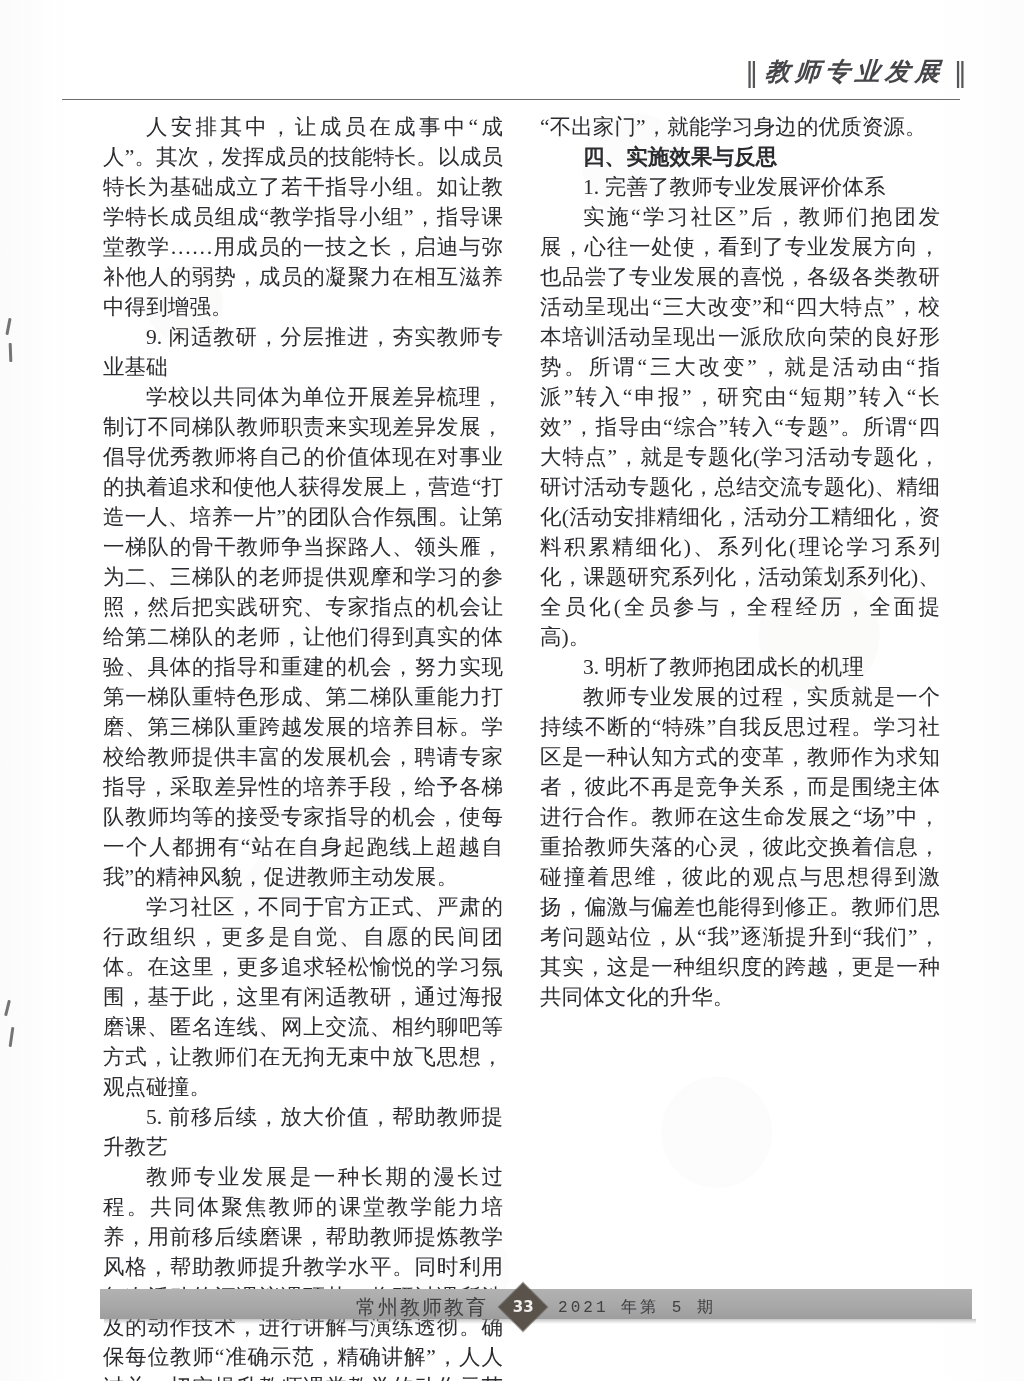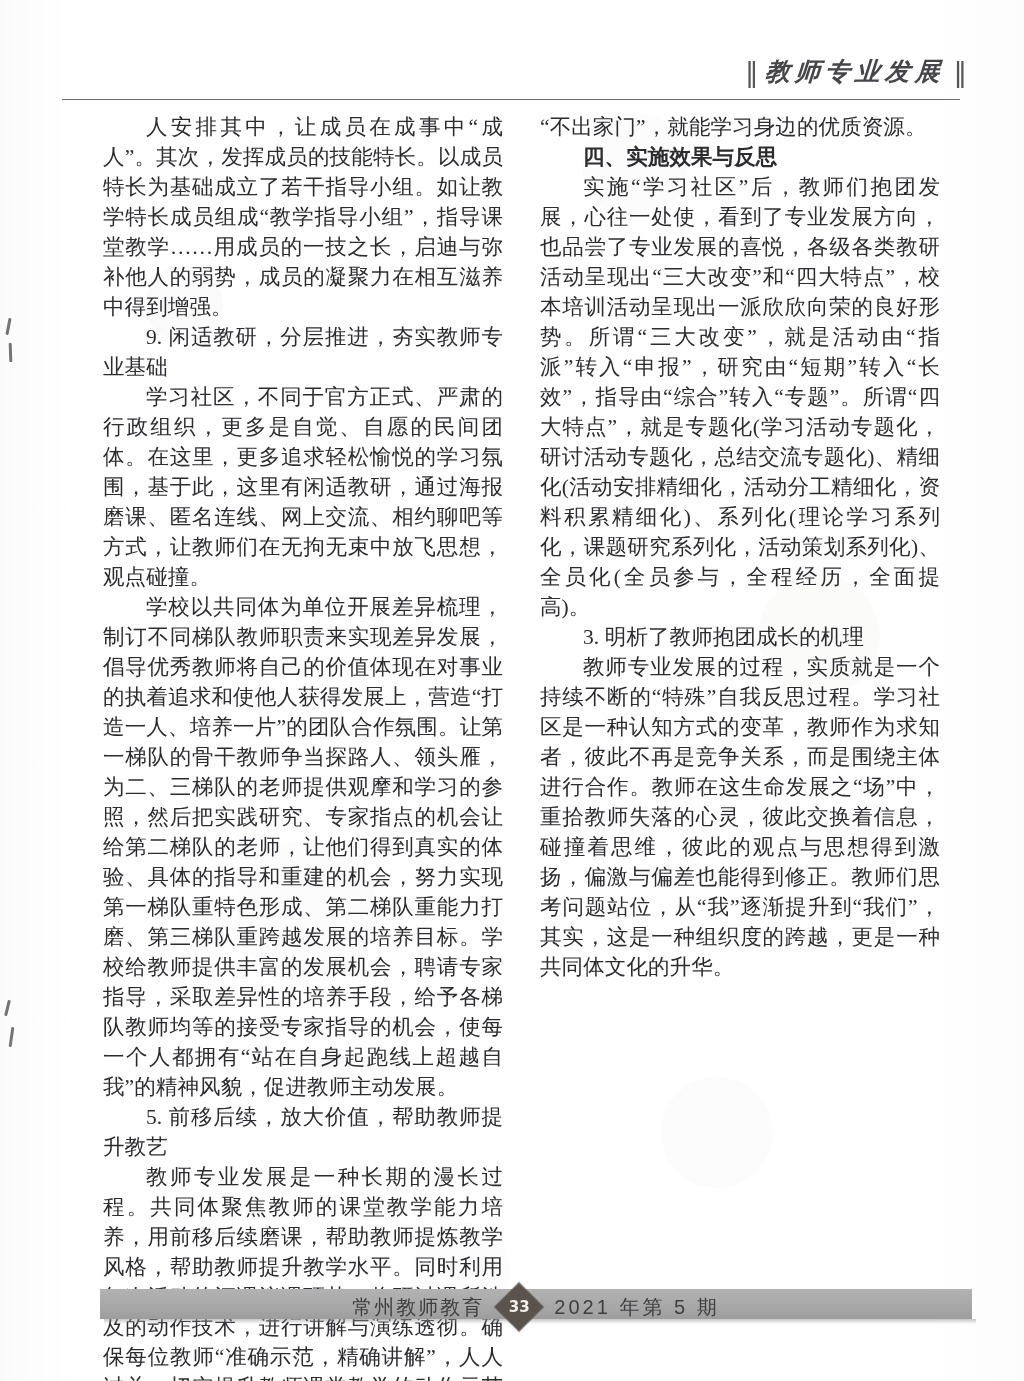--- a/index.html
+++ b/index.html
@@ -109,22 +109,22 @@
     position:relative;top:0;
     box-shadow:0 0 0 1px rgba(70,64,58,.5);
   }
   #page-badge span{
     transform:rotate(-45deg);
     color:#f2f0ee;font-size:15px;font-weight:bold;
     font-family:"DejaVu Sans",sans-serif;
     letter-spacing:0px;
   }
   #issue{
-    font-size:20px;letter-spacing:3px;color:#3f3f42;
-    font-family:Liberation Sans, sans-serif;
+    font-size:16px;letter-spacing:3px;color:#3f3f42;
+    font-family:Liberation Mono, monospace;
   }
 </style>
 </head>
 <body>
 
 <div id="page">
 
   <div id="grain"></div>
 
   <div class="tick t1"></div>
@@ -139,30 +139,31 @@
       <span class="bars">‖</span>
     </div>
     <div id="header-rule"></div>
   </div>
 
   <div id="cols">
 
     <div class="col left">
       <p class="ind">人安排其中，让成员在成事中“成人”。其次，发挥成员的技能特长。以成员特长为基础成立了若干指导小组。如让教学特长成员组成“教学指导小组”，指导课堂教学……用成员的一技之长，启迪与弥补他人的弱势，成员的凝聚力在相互滋养中得到增强。</p>
       <p class="num">9. 闲适教研，分层推进，夯实教师专业基础</p>
+      <p class="ind">学校以共同体为单位开展差异梳理，制订不同梯队教师职责来实现差异发展，倡导优秀教师将自己的价值体现在对事业的执着追求和使他人获得发展上，营造“打造一人、培养一片”的团队合作氛围。让第一梯队的骨干教师争当探路人、领头雁，为二、三梯队的老师提供观摩和学习的参照，然后把实践研究、专家指点的机会让给第二梯队的老师，让他们得到真实的体验、具体的指导和重建的机会，努力实现第一梯队重特色形成、第二梯队重能力打磨、第三梯队重跨越发展的培养目标。学校给教师提供丰富的发展机会，聘请专家指导，采取差异性的培养手段，给予各梯队教师均等的接受专家指导的机会，使每一个人都拥有“站在自身起跑线上超越自我”的精神风貌，促进教师主动发展。</p>
       <p class="ind">学习社区，不同于官方正式、严肃的行政组织，更多是自觉、自愿的民间团体。在这里，更多追求轻松愉悦的学习氛围，基于此，这里有闲适教研，通过海报磨课、匿名连线、网上交流、相约聊吧等方式，让教师们在无拘无束中放飞思想，观点碰撞。</p>
-      <p class="ind">学校以共同体为单位开展差异梳理，制订不同梯队教师职责来实现差异发展，倡导优秀教师将自己的价值体现在对事业的执着追求和使他人获得发展上，营造“打造一人、培养一片”的团队合作氛围。让第一梯队的骨干教师争当探路人、领头雁，为二、三梯队的老师提供观摩和学习的参照，然后把实践研究、专家指点的机会让给第二梯队的老师，让他们得到真实的体验、具体的指导和重建的机会，努力实现第一梯队重特色形成、第二梯队重能力打磨、第三梯队重跨越发展的培养目标。学校给教师提供丰富的发展机会，聘请专家指导，采取差异性的培养手段，给予各梯队教师均等的接受专家指导的机会，使每一个人都拥有“站在自身起跑线上超越自我”的精神风貌，促进教师主动发展。</p>
       <p class="num">5. 前移后续，放大价值，帮助教师提升教艺</p>
       <p class="ind">教师专业发展是一种长期的漫长过程。共同体聚焦教师的课堂教学能力培养，用前移后续磨课，帮助教师提炼教学风格，帮助教师提升教学水平。同时利用每次活动的评课议课环节，将研讨课所涉及的动作技术，进行讲解与演练透彻。确保每位教师“准确示范，精确讲解”，人人过关，切实提升教师课堂教学的动作示范力。</p>
 
     </div>
 
     <div class="col right">
       <p>“不出家门”，就能学习身边的优质资源。</p>
       <p class="head">四、实施效果与反思</p>
+      <p class="num">1. 完善了教师专业发展评价体系</p>
       <p class="ind">实施“学习社区”后，教师们抱团发展，心往一处使，看到了专业发展方向，也品尝了专业发展的喜悦，各级各类教研活动呈现出“三大改变”和“四大特点”，校本培训活动呈现出一派欣欣向荣的良好形势。所谓“三大改变”，就是活动由“指派”转入“申报”，研究由“短期”转入“长效”，指导由“综合”转入“专题”。所谓“四大特点”，就是专题化(学习活动专题化，研讨活动专题化，总结交流专题化)、精细化(活动安排精细化，活动分工精细化，资料积累精细化)、系列化(理论学习系列化，课题研究系列化，活动策划系列化)、全员化(全员参与，全程经历，全面提高)。</p>
       <p class="num">3. 明析了教师抱团成长的机理</p>
       <p class="ind">教师专业发展的过程，实质就是一个持续不断的“特殊”自我反思过程。学习社区是一种认知方式的变革，教师作为求知者，彼此不再是竞争关系，而是围绕主体进行合作。教师在这生命发展之“场”中，重拾教师失落的心灵，彼此交换着信息，碰撞着思维，彼此的观点与思想得到激扬，偏激与偏差也能得到修正。教师们思考问题站位，从“我”逐渐提升到“我们”，其实，这是一种组织度的跨越，更是一种共同体文化的升华。</p>
 
     </div>
 
   </div>
 
   <div id="footer">
     <div id="footer-band"></div>

